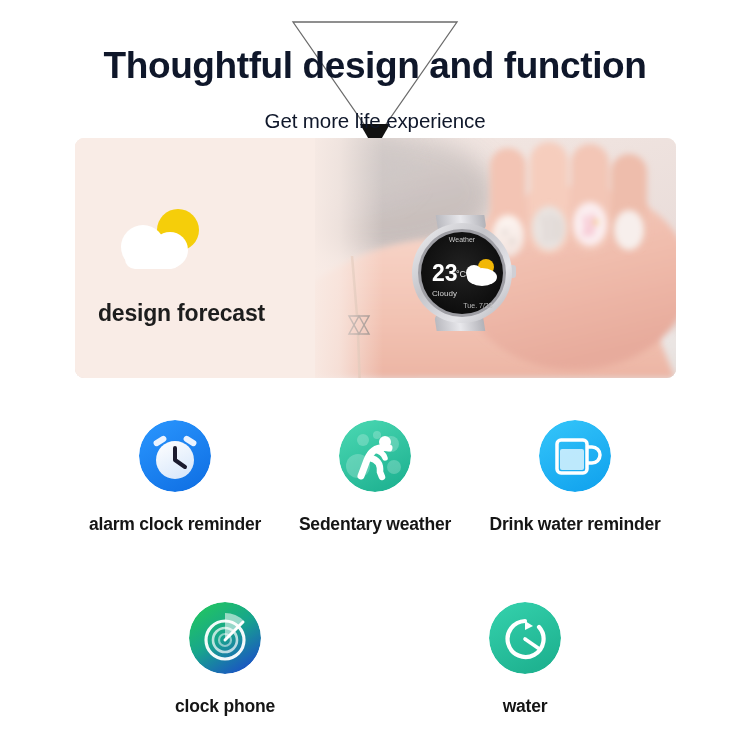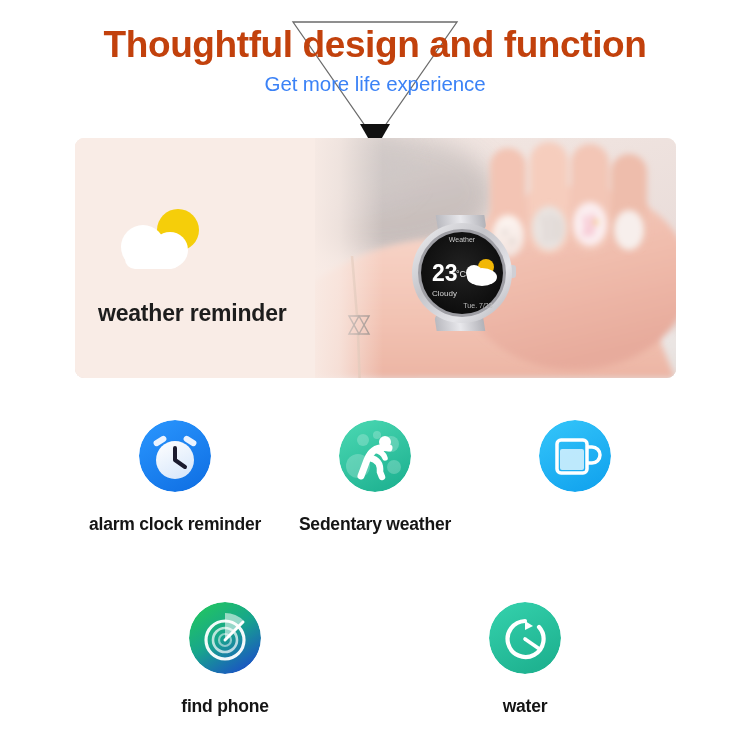--- a/index.html
+++ b/index.html
@@ -33,34 +33,34 @@
   }
   .title-block {
     position: absolute;
     left: 0;
     top: 0;
     width: 750px;
     text-align: center;
   }
   .main-title {
     margin: 0;
-    padding-top: 25px;
+    padding-top: 46px;
     font-size: 37px;
     font-weight: bold;
     letter-spacing: -0.4px;
-    color: #c2410c;
+    color: #0f172a;
     line-height: 1.08;
     font-family: "Liberation Sans", sans-serif;
   }
   .sub-title {
-    margin: 0;
+    margin: 16px;
     padding-top: 7px;
     font-size: 20.5px;
     font-weight: normal;
-    color: #3b82f6;
+    color: #0f172a;
     letter-spacing: -0.1px;
     font-family: "Liberation Sans", sans-serif;
   }
 
   
   .banner {
     position: absolute;
     left: 75px;
     top: 138px;
     width: 601px;
@@ -264,21 +264,21 @@
 <svg class="weather-icon" viewBox="0 0 100 80" xmlns="http://www.w3.org/2000/svg">
   <circle cx="63" cy="25" r="21" fill="#F5CE0A"></circle>
   <g fill="#ffffff">
     <circle cx="28" cy="42" r="22"></circle>
     <circle cx="55" cy="45" r="18"></circle>
     <rect x="27" y="42" width="29" height="22" rx="10"></rect>
     <rect x="10" y="44" width="56" height="20" rx="10"></rect>
   </g>
 </svg>
 
-<div class="weather-label">weather reminder</div>
+<div class="weather-label">design forecast</div>
 
 <svg class="watch" viewBox="0 0 116 116" xmlns="http://www.w3.org/2000/svg">
   <defs>
     <linearGradient id="steelG" x1="0" y1="0" x2="1" y2="1">
       <stop offset="0%" stop-color="#f0f0f2"></stop>
       <stop offset="40%" stop-color="#c5c5ca"></stop>
       <stop offset="70%" stop-color="#e4e4e8"></stop>
       <stop offset="100%" stop-color="#aeaeb4"></stop>
     </linearGradient>
     <radialGradient id="screenG" cx="0.5" cy="0.45" r="0.62">
@@ -369,20 +369,21 @@
             <linearGradient id="g-water" x1="0" y1="0" x2="0.5" y2="1">
           <stop offset="0%" stop-color="#35c6fa"></stop>
               <stop offset="100%" stop-color="#15a6ef"></stop>
         </linearGradient>
           </defs>
         <circle cx="36" cy="36" r="36" fill="url(#g-water)"></circle>
         <rect x="18" y="20" width="30" height="33" rx="4" fill="none" stroke="#ffffff" stroke-width="3.5"></rect>
         <rect x="21" y="29" width="24" height="21" rx="2" fill="#cbeefd" opacity="0.92"></rect>
         <path d="M48,27 h5 a8,8 0 0 1 0,16 h-5" fill="none" stroke="#ffffff" stroke-width="3.5"></path>
       </svg>
+      <div class="feature-label">Drink water reminder</div>
     </div>
 
   </div>
 
   <div class="feature-row row-2">
 
     <div class="feature-cell">
       <svg class="feature-icon" viewBox="0 0 72 72" xmlns="http://www.w3.org/2000/svg">
         <defs>
             <linearGradient id="g-find" x1="0.1" y1="0" x2="0.75" y2="1">
@@ -391,21 +392,21 @@
           <stop offset="100%" stop-color="#1b50c6"></stop>
         </linearGradient>
           </defs>
         <circle cx="36" cy="36" r="36" fill="url(#g-find)"></circle>
         <circle cx="36" cy="38" r="19" fill="none" stroke="#ffffff" stroke-width="3.2" opacity="0.95"></circle>
         <circle cx="36" cy="38" r="12" fill="none" stroke="#ffffff" stroke-width="2.6" opacity="0.7"></circle>
         <circle cx="36" cy="38" r="6" fill="none" stroke="#ffffff" stroke-width="2.2" opacity="0.5"></circle>
         <path d="M36,38 L55,19 A27,27 0 0 0 36,11 Z" fill="#ffffff" opacity="0.55"></path>
         <path d="M36,38 L54,20" stroke="#ffffff" stroke-width="3" stroke-linecap="round"></path>
       </svg>
-      <div class="feature-label">find phone</div>
+      <div class="feature-label">clock phone</div>
     </div>
 
 
     <div class="feature-cell">
       <svg class="feature-icon" viewBox="0 0 72 72" xmlns="http://www.w3.org/2000/svg">
         <defs>
             <linearGradient id="g-timer" x1="0" y1="0" x2="0.5" y2="1">
           <stop offset="0%" stop-color="#35d2ad"></stop>
               <stop offset="100%" stop-color="#1fb391"></stop>
         </linearGradient>

